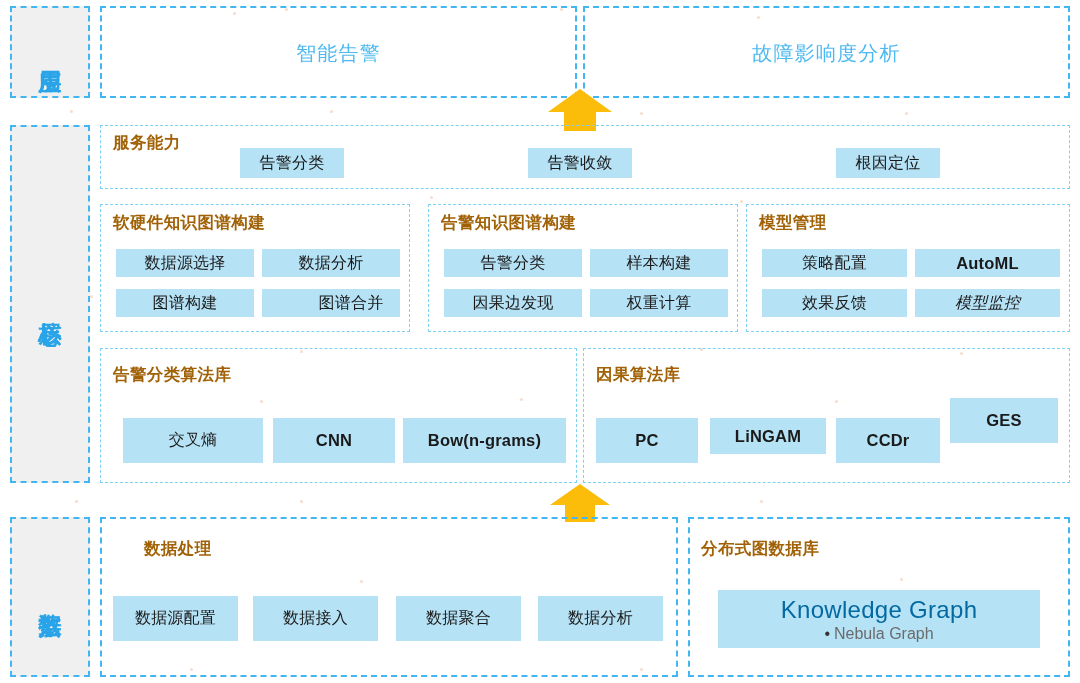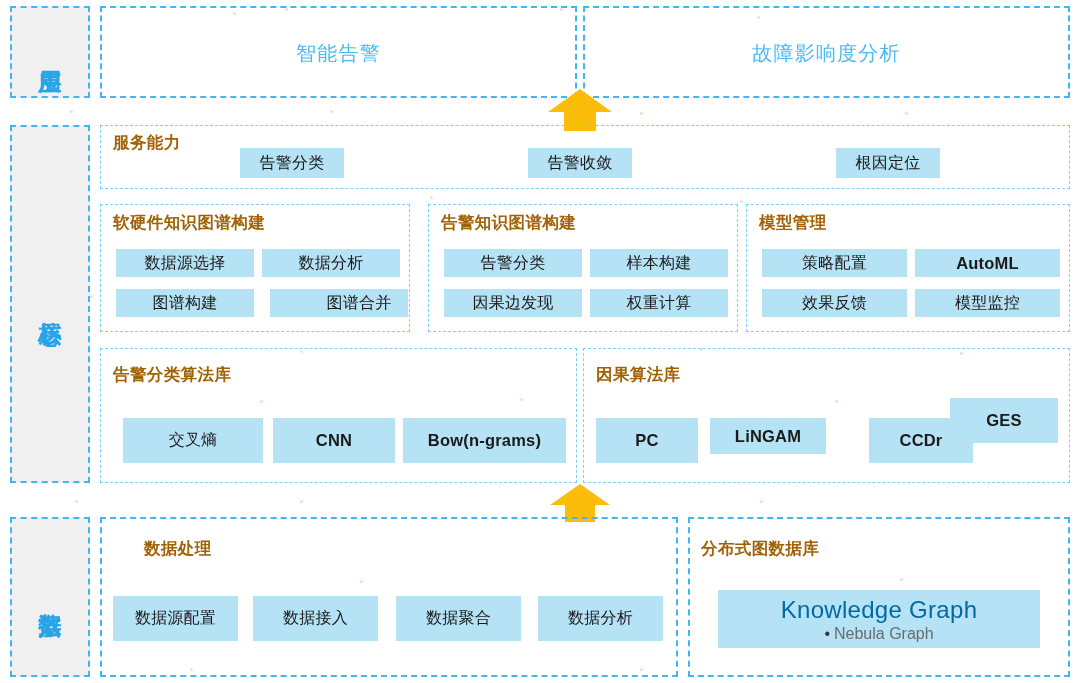--- a/index.html
+++ b/index.html
@@ -184,47 +184,47 @@
 
   <div class="chip" style="left:240px;top:148px;width:104px;height:30px;">告警分类</div>
   <div class="chip" style="left:528px;top:148px;width:104px;height:30px;">告警收敛</div>
   <div class="chip" style="left:836px;top:148px;width:104px;height:30px;">根因定位</div>
 
   <div class="dash-thin" style="left:100px;top:204px;width:310px;height:128px;"></div>
   <div class="panel-title" style="left:113px;top:212px;">软硬件知识图谱构建</div>
   <div class="chip" style="left:116px;top:249px;width:138px;height:28px;">数据源选择</div>
   <div class="chip" style="left:262px;top:249px;width:138px;height:28px;">数据分析</div>
   <div class="chip" style="left:116px;top:289px;width:138px;height:28px;">图谱构建</div>
-  <div class="chip" style="left:270px;top:289px;width:138px;height:28px;padding-left:40px;">图谱合并</div>
+  <div class="chip" style="left:262px;top:289px;width:138px;height:28px;padding-left:40px;">图谱合并</div>
 
   <div class="dash-thin" style="left:428px;top:204px;width:310px;height:128px;"></div>
   <div class="panel-title" style="left:441px;top:212px;">告警知识图谱构建</div>
   <div class="chip" style="left:444px;top:249px;width:138px;height:28px;">告警分类</div>
   <div class="chip" style="left:590px;top:249px;width:138px;height:28px;">样本构建</div>
   <div class="chip" style="left:444px;top:289px;width:138px;height:28px;">因果边发现</div>
   <div class="chip" style="left:590px;top:289px;width:138px;height:28px;">权重计算</div>
 
   <div class="dash-thin" style="left:746px;top:204px;width:324px;height:128px;"></div>
   <div class="panel-title" style="left:759px;top:212px;">模型管理</div>
   <div class="chip" style="left:762px;top:249px;width:145px;height:28px;">策略配置</div>
   <div class="chip lat" style="left:915px;top:249px;width:145px;height:28px;">AutoML</div>
   <div class="chip" style="left:762px;top:289px;width:145px;height:28px;">效果反馈</div>
-  <div class="chip" style="left:915px;top:289px;width:145px;height:28px;">模型监控</div>
+  <div class="chip" style="left:915px;top:289px;width:145px;height:28px;font-style:italic;">模型监控</div>
 
   <div class="dash-thin" style="left:100px;top:348px;width:477px;height:135px;"></div>
   <div class="panel-title" style="left:113px;top:364px;">告警分类算法库</div>
   <div class="chip" style="left:123px;top:418px;width:140px;height:45px;">交叉熵</div>
   <div class="chip lat" style="left:273px;top:418px;width:122px;height:45px;">CNN</div>
   <div class="chip lat" style="left:403px;top:418px;width:163px;height:45px;">Bow(n-grams)</div>
 
   <div class="dash-thin" style="left:583px;top:348px;width:487px;height:135px;"></div>
   <div class="panel-title" style="left:596px;top:364px;">因果算法库</div>
   <div class="chip lat" style="left:596px;top:418px;width:102px;height:45px;">PC</div>
   <div class="chip lat" style="left:710px;top:418px;width:116px;height:36px;">LiNGAM</div>
-  <div class="chip lat" style="left:836px;top:418px;width:104px;height:45px;margin-left:33px;">CCDr</div>
+  <div class="chip lat" style="left:836px;top:418px;width:104px;height:45px;">CCDr</div>
   <div class="chip lat" style="left:950px;top:398px;width:108px;height:45px;">GES</div>
 
   <div class="arrow-wrap" style="left:550px;top:484px;">
     <svg width="60" height="38" viewBox="0 0 60 38">
       <polygon points="30,0 60,21 45,21 45,38 15,38 15,21 0,21" fill="#fbbd09"></polygon>
     </svg>
   </div>
 
   <div class="layer-label" style="left:10px;top:517px;width:80px;height:160px;">
     <span class="vtext">数据层</span>

